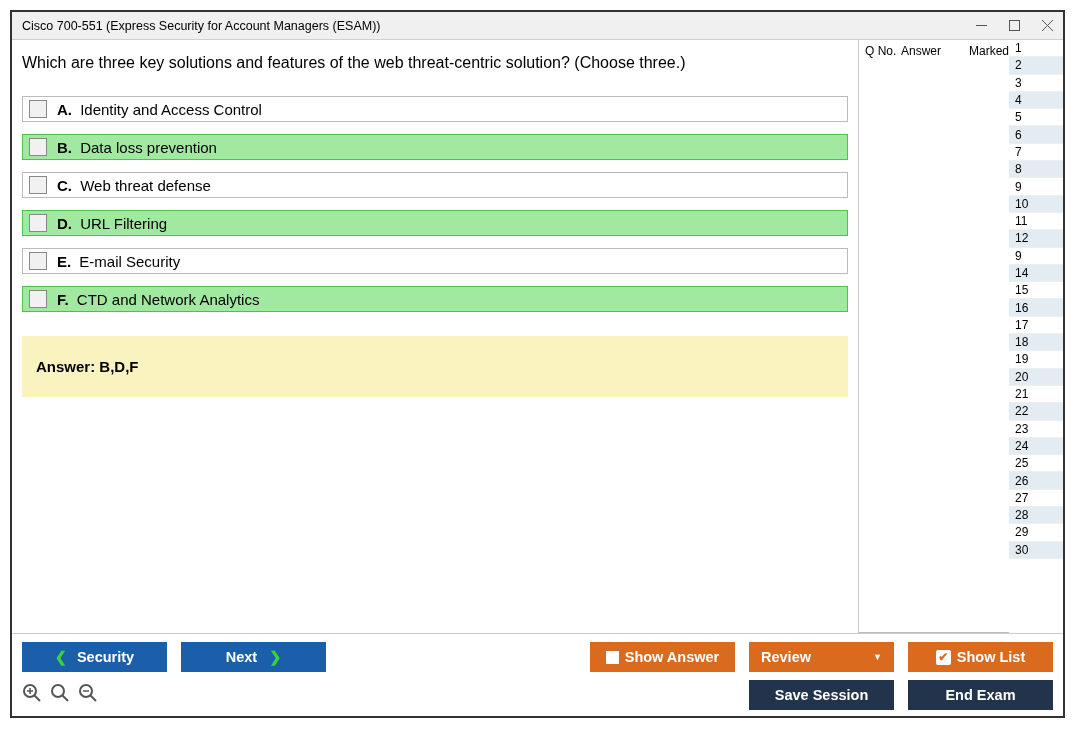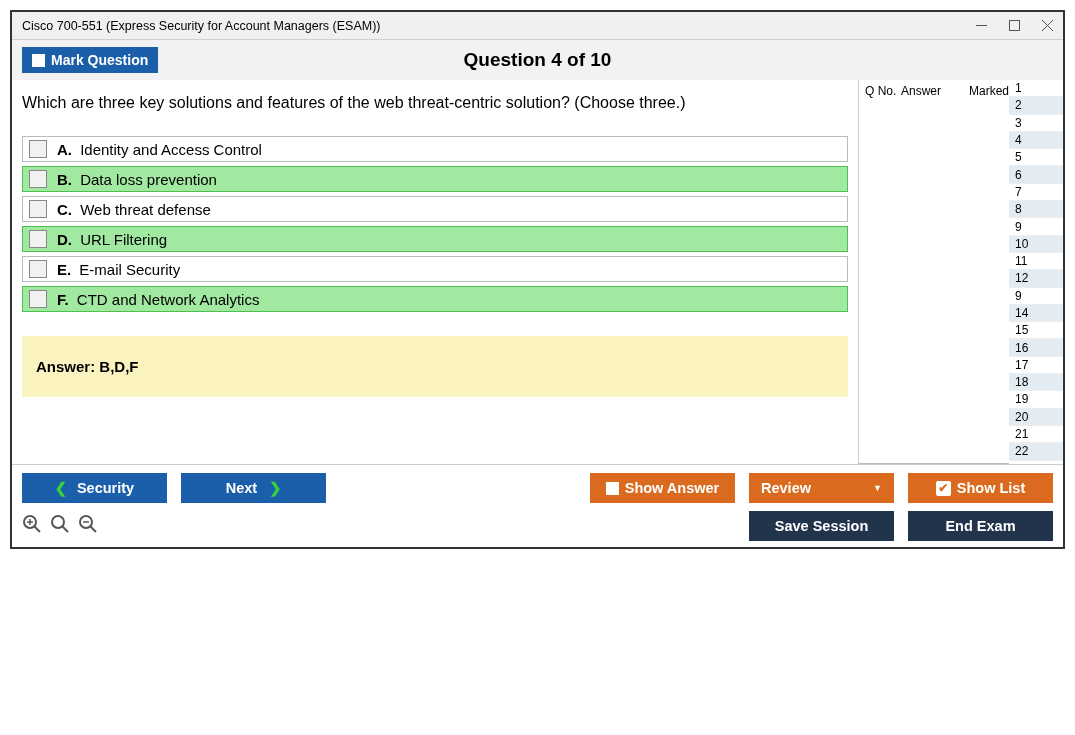--- a/index.html
+++ b/index.html
@@ -6,21 +6,21 @@
   body {
     margin: 0;
     padding: 10px;
     font-family: Arial, Helvetica, sans-serif;
     background: #fff;
     width: 1075px;
     height: 735px;
   }
   .frame {
     border: 2px solid #333;
-    height: 539px;
+    height: 708px;
     display: flex;
     flex-direction: column;
     background: #fff;
   }
   .titlebar {
     display: flex;
     align-items: center;
     justify-content: space-between;
     background: #f0f0f0;
     border-bottom: 1px solid #d0d0d0;
@@ -88,21 +88,21 @@
     padding: 14px 10px 10px 10px;
     overflow-y: auto;
   }
   .q-text {
     font-size: 16px;
     margin-bottom: 24px;
   }
   .options {
     display: flex;
     flex-direction: column;
-    gap: 4px;
+    gap: 12px;
     margin-bottom: 24px;
   }
   .opt {
     display: flex;
     align-items: center;
     border: 1px solid #bbb;
     padding: 3px 6px;
     font-size: 15px;
     gap: 10px;
   }
@@ -220,27 +220,20 @@
       </span>
       <span class="win-icon">
         <svg width="11" height="11" viewBox="0 0 11 11">
             <line x1="0" y1="0" x2="11" y2="11" stroke="#555" stroke-width="1"></line>
             <line x1="11" y1="0" x2="0" y2="11" stroke="#555" stroke-width="1"></line>
           </svg>
       </span>
     </div>
   </div>
 
-  <div class="headerbar">
-    <button class="mark-btn">
-      <span class="sq"></span>
-      <span>Mark Question</span>
-    </button>
-    <div class="q-title">Question 4 of 10</div>
-  </div>
 
   <div class="content">
     <div class="main">
       <div class="q-text">Which are three key solutions and features of the web threat-centric solution? (Choose three.)</div>
       <div class="options" id="opts">
           <div class="opt">
             <div class="cb"></div>
             <span><b>A.</b> Identity and Access Control</span>
           </div>
           <div class="opt correct">

